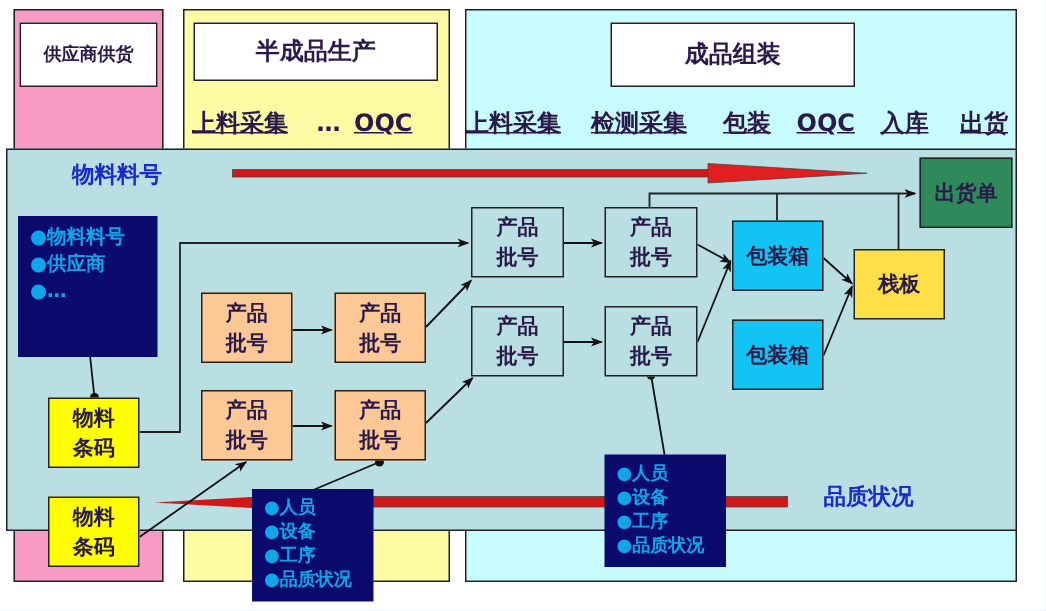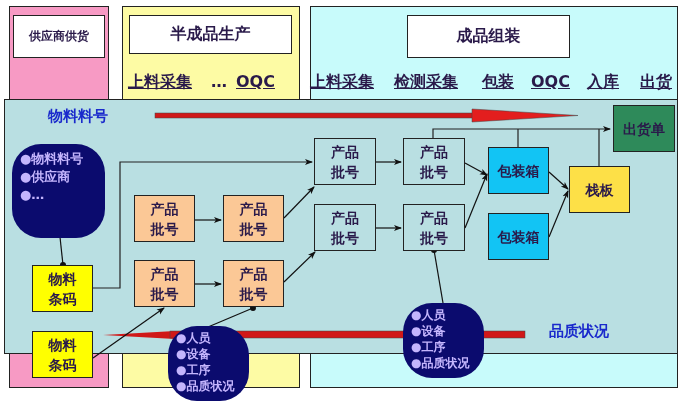--- a/index.html
+++ b/index.html
@@ -16,23 +16,22 @@
     position: absolute; top: 72px; font-size: 16px; font-weight: bold;
     color: #2a1a4a; text-decoration: underline; white-space: nowrap;
   }
   .main-panel { position: absolute; left: 4px; top: 99px; width: 674px; height: 255px; background: #b9dfe2; border: 1px solid #222; }
   .box {
     position: absolute; border: 1px solid #222; display: flex; align-items: center; justify-content: center;
     text-align: center; font-weight: bold; color: #2a1a4a; font-size: 14px; line-height: 20px;
   }
   .box span { display: block; }
   .info {
-    position: absolute; background: #0b0b6e; color: #c4b5fd; font-weight: bold; font-size: 12px; line-height: 16px;
+    position: absolute; background: #0b0b6e; color: #0ea5e9; font-weight: bold; font-size: 12px; line-height: 16px;
     padding: 6px 8px;
-    border-radius: 29px;
   }
   .info .li { white-space: nowrap; }
   .label-blue { position: absolute; color: #1a2acc; font-weight: bold; font-size: 15px; white-space: nowrap; }
   svg.overlay { position: absolute; left: 0; top: 0; }
 </style>
 </head>
 <body>
 
 <div class="abs stage" style="left:9px;top:6px;width:100px;height:382px;background:#f79ac4;"></div>
 <div class="abs stage" style="left:122px;top:6px;width:178px;height:382px;background:#fdfba4;"></div>

